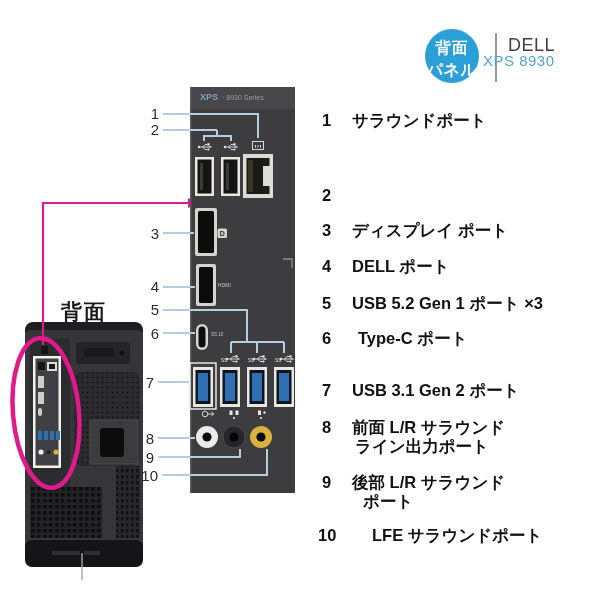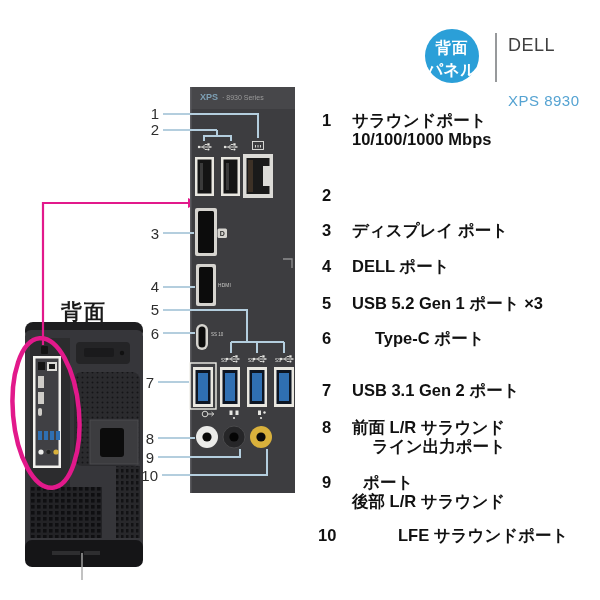--- a/index.html
+++ b/index.html
@@ -8,21 +8,21 @@
   .abs{position:absolute;}
   svg{font-family:"Liberation Sans",sans-serif;}
 
   
   .badge{position:absolute;left:425px;top:29px;width:54px;height:54px;border-radius:50%;
          background:#2b9fd8;color:#fff;text-align:center;}
   .badge .l1{font-size:15.5px;font-weight:bold;margin-top:9px;letter-spacing:1px;}
   .badge .l2{font-size:16px;font-weight:bold;margin-top:1px;letter-spacing:0.5px;}
   .divider{position:absolute;left:495px;top:33px;width:2px;height:49px;background:#97999b;}
   .brand{position:absolute;left:508px;top:35px;font-size:18px;font-weight:normal;color:#404040;letter-spacing:0.5px;}
-  .model{position:absolute;left:508px;top:52px;font-size:15px;color:#55a3d2;letter-spacing:0.5px;margin-top:40px;}
+  .model{position:absolute;left:483px;top:52px;font-size:15px;color:#55a3d2;letter-spacing:0.5px;}
 
   
   .tower-label{position:absolute;left:61px;top:298px;font-size:21px;font-weight:bold;color:#1a1a1a;letter-spacing:2px;}
 
   
   .li{position:absolute;left:322px;display:flex;color:#111;
       font-size:16.5px;font-weight:600;line-height:18.5px;}
   .li .num{width:30px;flex:none;}
   .li.w .num{width:50px;}
   .li.w{left:318px;}
@@ -251,61 +251,60 @@
     <text x="154" y="463">9</text>
     <text x="158" y="481">10</text>
   </g>
 </svg>
 
 <div>
   <div class="li" style="top:111px">
     <span class="num">1</span>
     <div>
       <div>サラウンドポート</div>
-      <div>10/100/1000 Mbps</div>
     </div>
   </div>
   <div class="li" style="top:186px">
     <span class="num">2</span>
   </div>
   <div class="li" style="top:221px">
     <span class="num">3</span>
     <div>ディスプレイ ポート</div>
   </div>
   <div class="li" style="top:257px">
     <span class="num">4</span>
     <div>DELL ポート</div>
   </div>
   <div class="li" style="top:294px">
     <span class="num">5</span>
     <div>USB 5.2 Gen 1 ポート ×3</div>
   </div>
   <div class="li" style="top:329px">
     <span class="num">6</span>
     <div>
-      <div style="margin-left:23px">Type-C ポート</div>
+      <div style="margin-left:6px">Type-C ポート</div>
     </div>
   </div>
   <div class="li" style="top:381px">
     <span class="num">7</span>
     <div>USB 3.1 Gen 2 ポート</div>
   </div>
   <div class="li" style="top:418px">
     <span class="num">8</span>
     <div>
       <div>前面 L/R サラウンド</div>
-      <div style="margin-left:20px">ライン出力ポート</div>
+      <div style="margin-left:3px">ライン出力ポート</div>
     </div>
   </div>
   <div class="li" style="top:473px">
     <span class="num">9</span>
     <div>
+      <div>後部 L/R サラウンド</div>
       <div style="margin-left:11px">ポート</div>
-      <div>後部 L/R サラウンド</div>
     </div>
   </div>
   <div class="li w" style="top:526px">
     <span class="num">10</span>
     <div>
-      <div style="margin-left:30px">LFE サラウンドポート</div>
+      <div style="margin-left:4px">LFE サラウンドポート</div>
     </div>
   </div>
 </div>
 
 </body></html>

